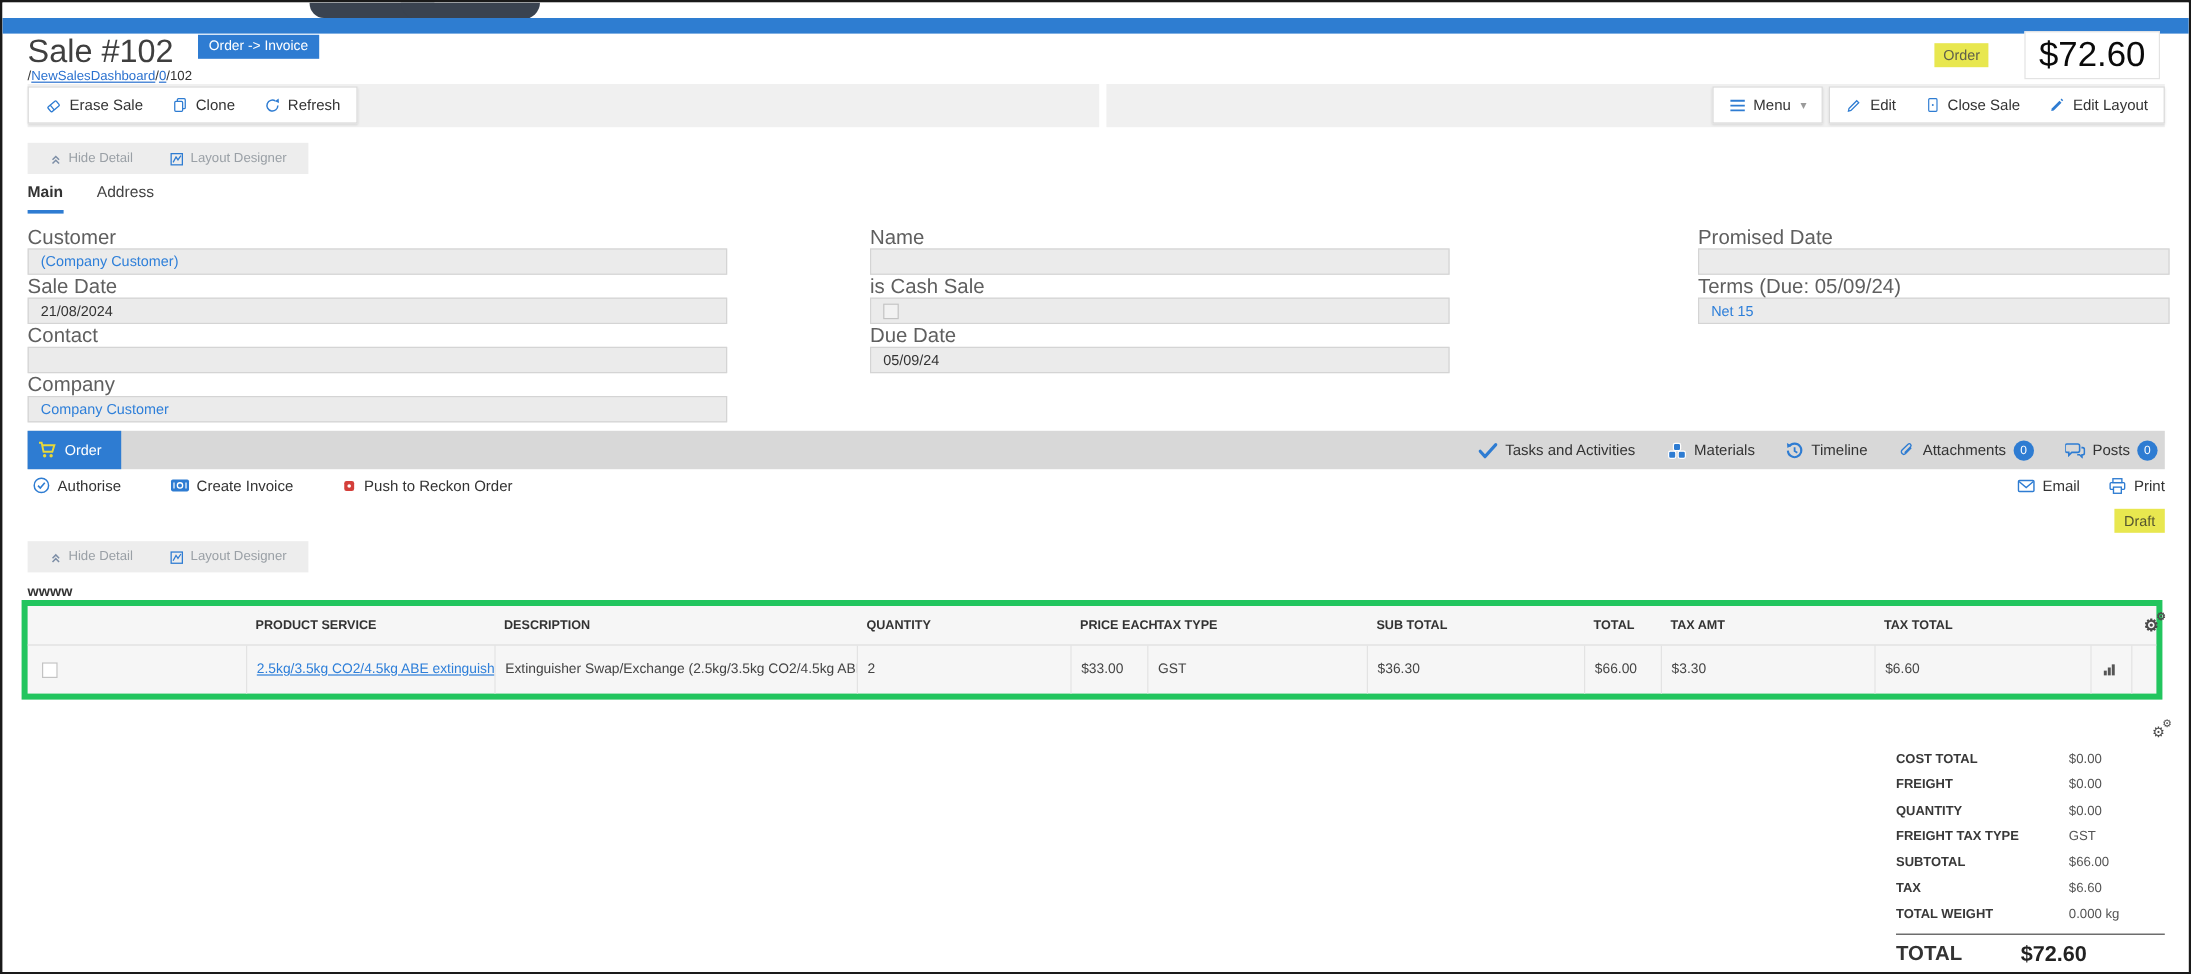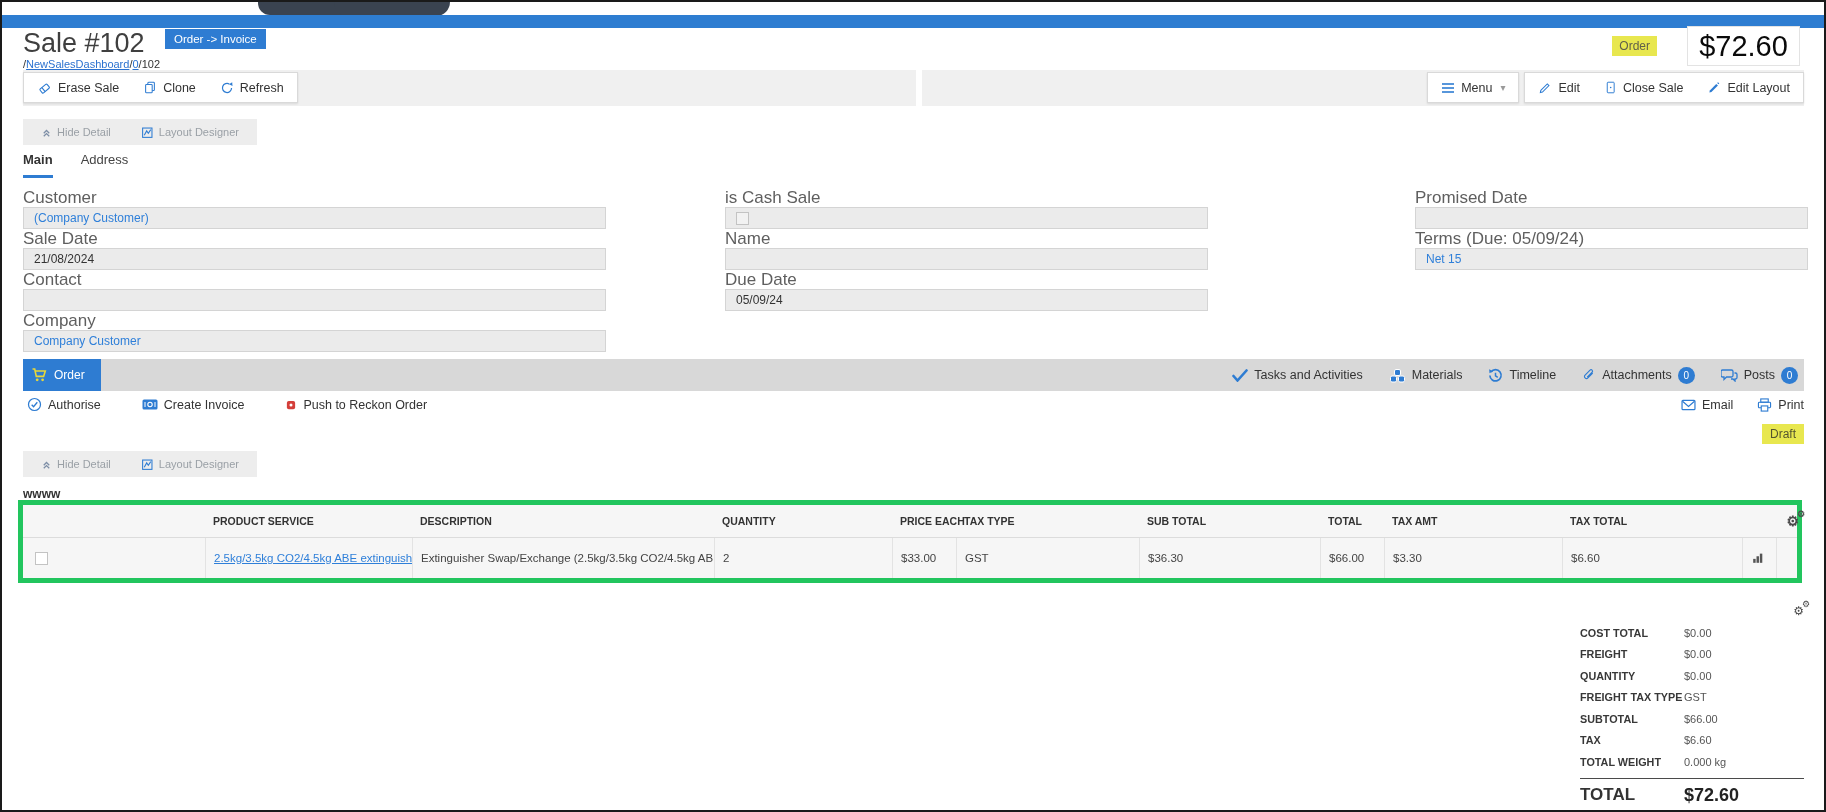--- a/index.html
+++ b/index.html
@@ -86,21 +86,21 @@
   .td:first-child { border-left:none; }
   .td a { color:#2e7fd9; text-decoration:underline; cursor:pointer; }
   .th-gear { justify-content:flex-end; padding-right:6px; }
 
   .gears { color:#4a4a4a; font-size:14px; line-height:1; position:relative; cursor:pointer; }
   .gears::after { content:"\2699"; position:absolute; font-size:9px; top:-4px; right:-6px; }
   .below-gear { position:absolute; top:599px; right:20px; }
 
   
   .totals { position:absolute; top:620px; right:20px; width:224px; }
-  .trow { display:grid; grid-template-columns:104px 1fr; height:21.5px; align-items:center; }
+  .trow { display:grid; grid-template-columns:104px 1fr; height:21.5px; align-items:center;gap:40px; }
   .tlabel { font-size:10.8px; font-weight:bold; color:#383838; white-space:nowrap; }
   .tvalue { font-size:11px; color:#555; white-space:nowrap; }
   .tdivider { border-top:1px solid #4a4a4a; margin-top:5px; }
   .grand { display:grid; grid-template-columns:104px 1fr; align-items:center; height:33px; }
   .grand .glabel { font-size:17px; font-weight:bold; color:#333; }
   .grand .gvalue { font-size:18px; font-weight:bold; color:#222; }
 
   svg { display:block; }
 </style>
 </head>
@@ -239,28 +239,28 @@
         <div class="flabel">Contact</div>
         <div class="fbox"></div>
       </div>
       <div class="fgroup">
         <div class="flabel">Company</div>
         <div class="fbox linkval">Company Customer</div>
       </div>
     </div>
     <div class="fcol fcol2">
       <div class="fgroup">
+        <div class="flabel">Name</div>
+        <div class="fbox"></div>
+      </div>
+      <div class="fgroup">
         <div class="flabel">is Cash Sale</div>
         <div class="fbox">
             <span class="cbx"></span>
           </div>
-      </div>
-      <div class="fgroup">
-        <div class="flabel">Name</div>
-        <div class="fbox"></div>
       </div>
       <div class="fgroup">
         <div class="flabel">Due Date</div>
         <div class="fbox">05/09/24</div>
       </div>
     </div>
     <div class="fcol fcol3">
       <div class="fgroup">
         <div class="flabel">Promised Date</div>
         <div class="fbox"></div>

